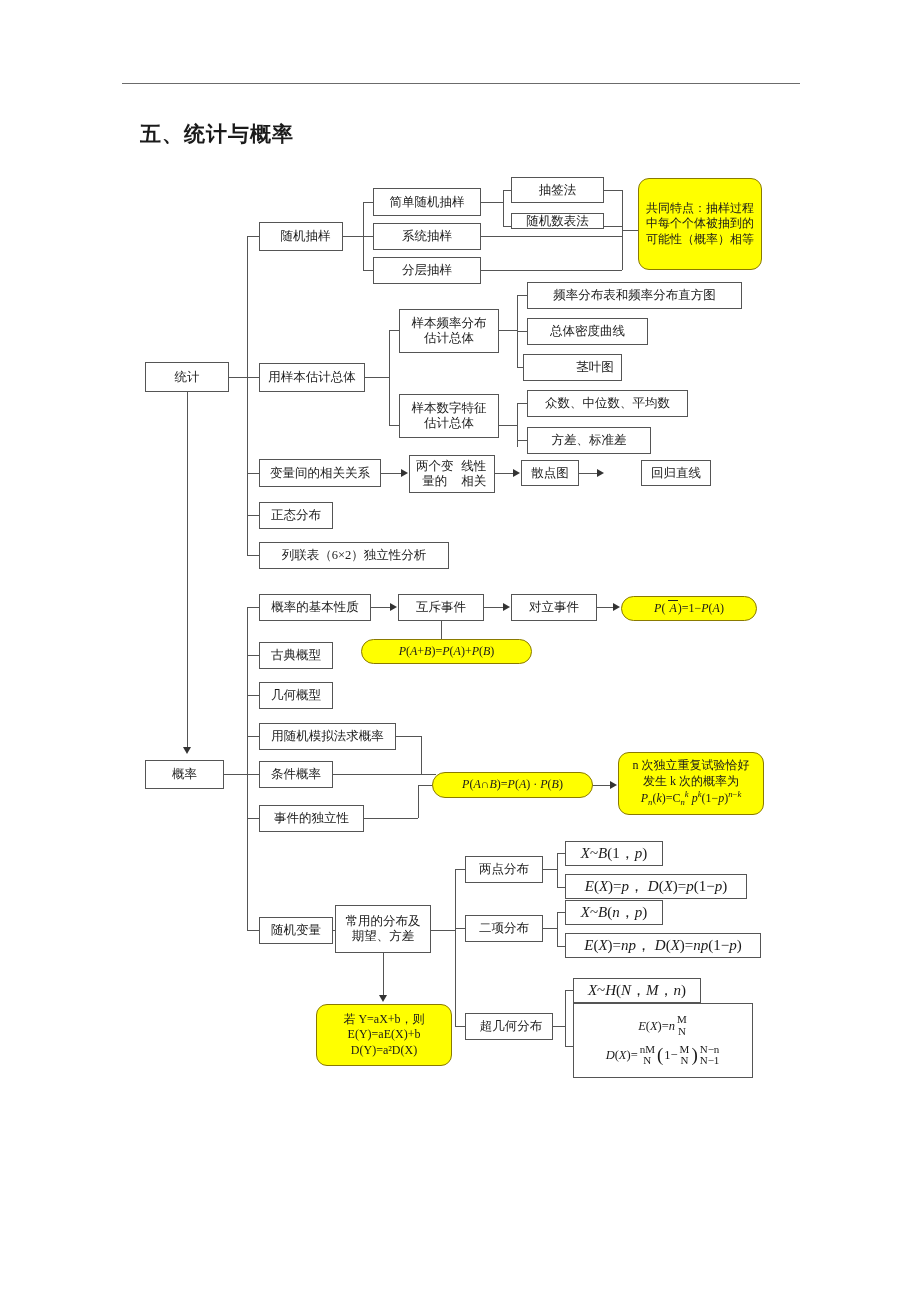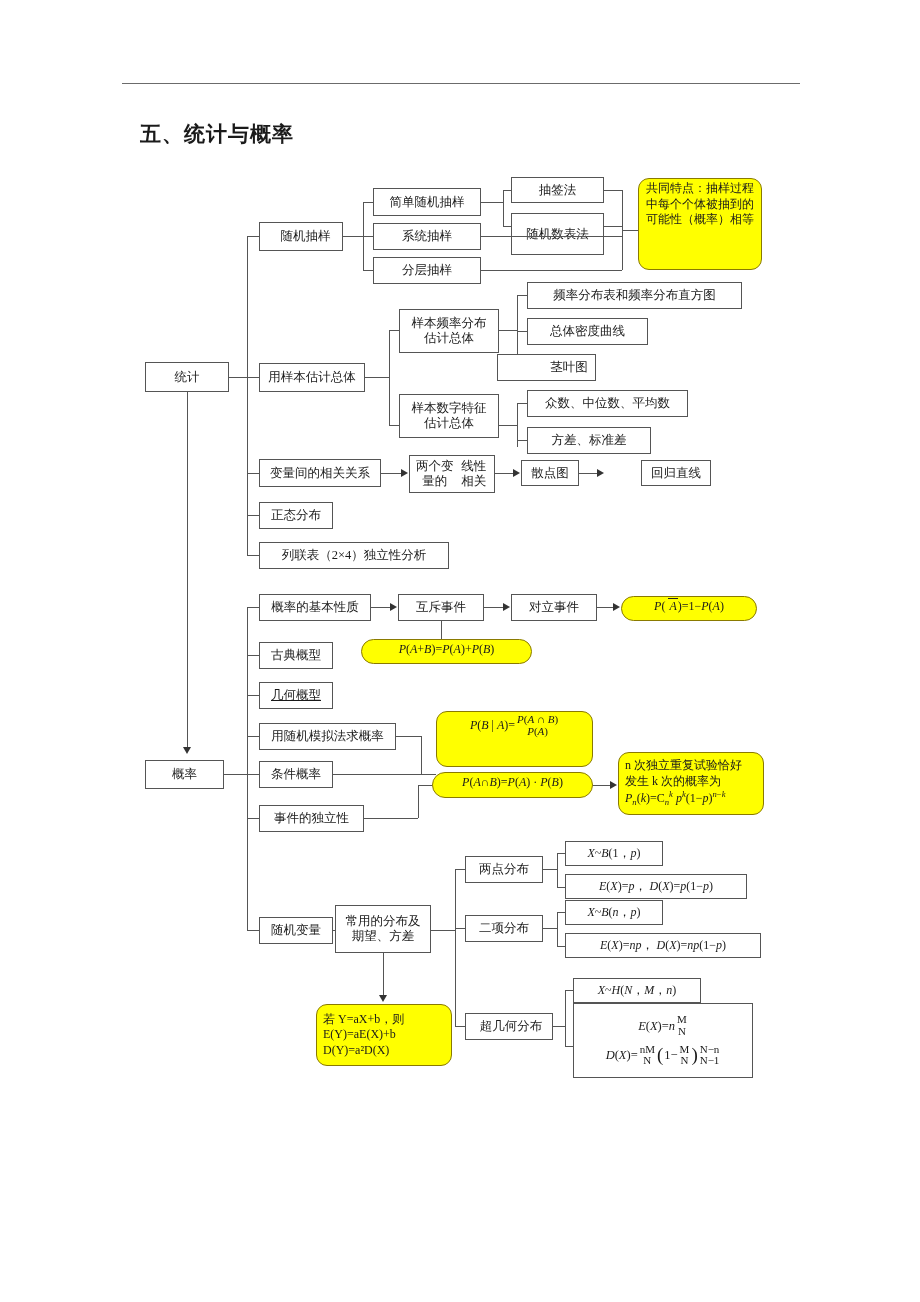--- a/index.html
+++ b/index.html
@@ -15,26 +15,26 @@
 
   .title{position:absolute;left:140px;top:120px;font-size:21px;font-weight:bold;
          letter-spacing:1px;font-family:"Liberation Serif","DejaVu Serif",serif;}
 
   
   .box{position:absolute;box-sizing:border-box;border:1.2px solid #555;
        background:#fff;display:flex;align-items:center;justify-content:center;
        text-align:center;font-size:12.5px;line-height:1.18;padding:1px 3px;
        font-family:"Liberation Serif","DejaVu Serif",serif;}
   .box.two{line-height:1.22;}
-  .box.sml{font-size:12px;}
+  .box.sml{font-size:15px;}
 
   
   .callout{position:absolute;box-sizing:border-box;background:#ffff00;
            border:1.6px solid #8a7a00;border-radius:11px;
-           display:flex;align-items:flex-start;justify-content:center;
+           display:flex;align-items:center;justify-content:center;
            text-align:center;font-size:12px;line-height:1.3;padding:2px 6px;
            font-family:"Liberation Serif","DejaVu Serif",serif;}
   .callout.pill{border-radius:14px;}
 
   
   .h{position:absolute;height:0;border-top:1.2px solid #555;}
   .v{position:absolute;width:0;border-left:1.2px solid #555;}
 
   
   .ar{position:absolute;width:0;height:0;}
@@ -83,21 +83,21 @@
   </div>
   <div class="h" style="left:481px;top:202px;width:22px;"></div>
   <div class="v" style="left:503px;top:190px;height:36px;"></div>
 
   <div class="h" style="left:503px;top:190px;width:8px;"></div>
   <div class="box" style="left:511px;top:177px;width:93px;height:26px;">
     <span>抽签法</span>
   </div>
 
   <div class="h" style="left:503px;top:226px;width:8px;"></div>
-  <div class="box" style="left:511px;top:213px;width:93px;height:42px;">
+  <div class="box" style="left:511px;top:213px;width:93px;height:16px;">
     <span>随机数表法</span>
   </div>
 
   <div class="h" style="left:363px;top:236px;width:10px;"></div>
   <div class="box" style="left:373px;top:223px;width:108px;height:27px;">
     <span>系统抽样</span>
   </div>
 
   <div class="h" style="left:363px;top:270px;width:10px;"></div>
   <div class="box" style="left:373px;top:257px;width:108px;height:27px;">
@@ -134,21 +134,21 @@
   <div class="box" style="left:527px;top:282px;width:215px;height:27px;">
     <span>频率分布表和频率分布直方图</span>
   </div>
 
   <div class="h" style="left:517px;top:331px;width:10px;"></div>
   <div class="box" style="left:527px;top:318px;width:121px;height:27px;">
     <span>总体密度曲线</span>
   </div>
 
   <div class="h" style="left:517px;top:367px;width:10px;"></div>
-  <div class="box" style="left:497px;top:354px;width:99px;height:27px;padding-left:48px;">
+  <div class="box" style="left:523px;top:354px;width:99px;height:27px;padding-left:48px;">
     <span>茎叶图</span>
   </div>
 
   <div class="h" style="left:389px;top:425px;width:10px;"></div>
   <div class="box two" style="left:399px;top:394px;width:100px;height:44px;flex-direction:column;">
     <span>样本数字特征</span>
     <span>估计总体</span>
   </div>
   <div class="h" style="left:499px;top:425px;width:18px;"></div>
   <div class="v" style="left:517px;top:403px;height:44px;"></div>
@@ -187,21 +187,21 @@
     <span>回归直线</span>
   </div>
 
   <div class="h" style="left:247px;top:515px;width:12px;"></div>
   <div class="box" style="left:259px;top:502px;width:74px;height:27px;">
     <span>正态分布</span>
   </div>
 
   <div class="h" style="left:247px;top:555px;width:12px;"></div>
   <div class="box" style="left:259px;top:542px;width:190px;height:27px;">
-    <span>列联表（2×4）独立性分析</span>
+    <span>列联表（6×2）独立性分析</span>
   </div>
 
   <div class="v" style="left:187px;top:392px;height:355px;"></div>
   <div class="ar ar-d" style="left:183px;top:747px;"></div>
 
   <div class="box" style="left:145px;top:760px;width:79px;height:29px;">
     <span>概率</span>
   </div>
 
   <div class="h" style="left:224px;top:774px;width:23px;"></div>
@@ -240,46 +240,37 @@
       <i class="m">P</i>(<i class="m">A</i>+<i class="m">B</i>)=<i class="m">P</i>(<i class="m">A</i>)+<i class="m">P</i>(<i class="m">B</i>)
     </span>
   </div>
 
   <div class="h" style="left:247px;top:655px;width:12px;"></div>
   <div class="box" style="left:259px;top:642px;width:74px;height:27px;">
     <span>古典概型</span>
   </div>
 
   <div class="h" style="left:247px;top:695px;width:12px;"></div>
-  <div class="box" style="left:259px;top:682px;width:74px;height:27px;text-decoration:underline;">
+  <div class="box" style="left:259px;top:682px;width:74px;height:27px;">
     <span>几何概型</span>
   </div>
 
   <div class="h" style="left:247px;top:736px;width:12px;"></div>
   <div class="box" style="left:259px;top:723px;width:137px;height:27px;">
     <span>用随机模拟法求概率</span>
   </div>
   <div class="h" style="left:396px;top:736px;width:25px;"></div>
   <div class="v" style="left:421px;top:736px;height:38px;"></div>
 
   <div class="h" style="left:247px;top:774px;width:12px;"></div>
   <div class="box" style="left:259px;top:761px;width:74px;height:27px;">
     <span>条件概率</span>
   </div>
   <div class="h" style="left:333px;top:774px;width:103px;"></div>
 
-  <div class="callout" style="left:436px;top:711px;width:157px;height:56px;">
-    <span class="mrow">
-      <span><i class="m">P</i>(<i class="m">B</i> | <i class="m">A</i>)=</span>
-      <span class="frac">
-        <span class="num"><i class="m">P</i>(<i class="m">A</i> ∩ <i class="m">B</i>)</span>
-        <span class="den"><i class="m">P</i>(<i class="m">A</i>)</span>
-      </span>
-    </span>
-  </div>
 
   <div class="h" style="left:247px;top:818px;width:12px;"></div>
   <div class="box" style="left:259px;top:805px;width:105px;height:27px;">
     <span>事件的独立性</span>
   </div>
   <div class="h" style="left:364px;top:818px;width:54px;"></div>
   <div class="v" style="left:418px;top:785px;height:33px;"></div>
   <div class="h" style="left:418px;top:785px;width:14px;"></div>
 
   <div class="callout pill" style="left:432px;top:772px;width:161px;height:26px;">

